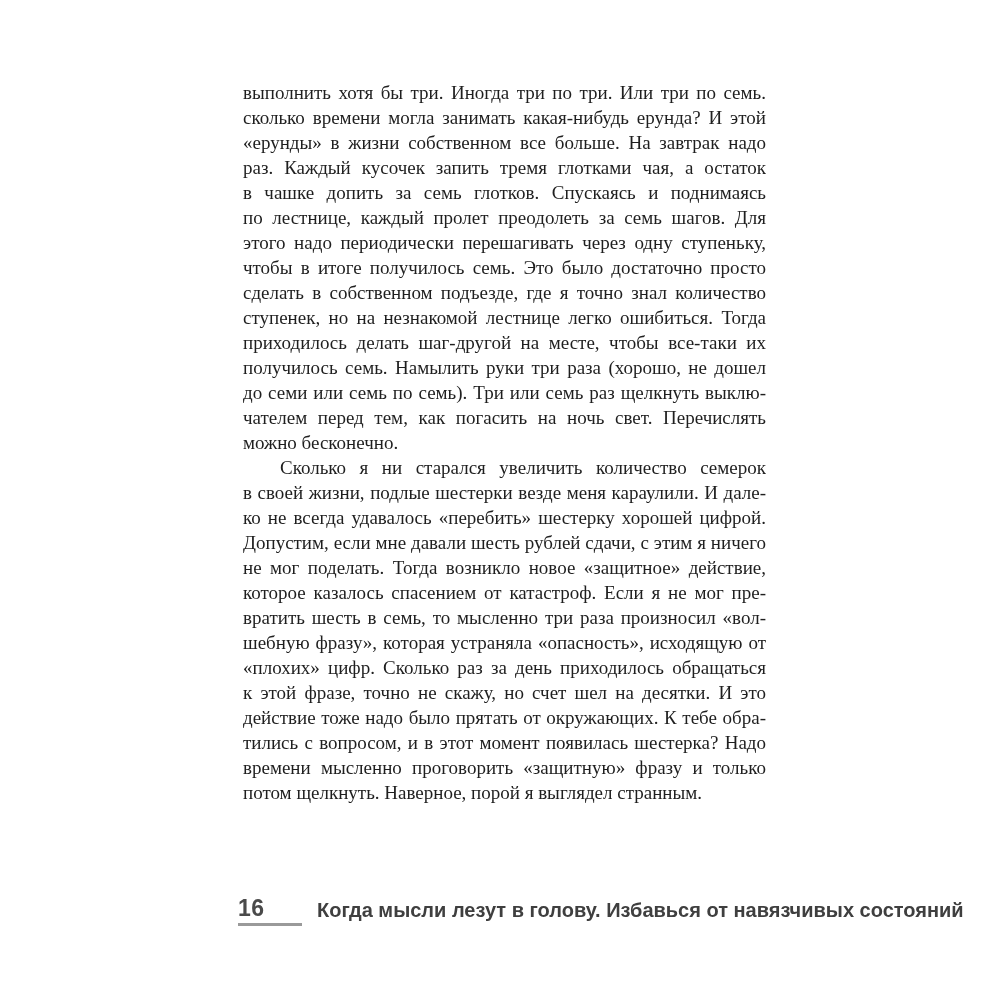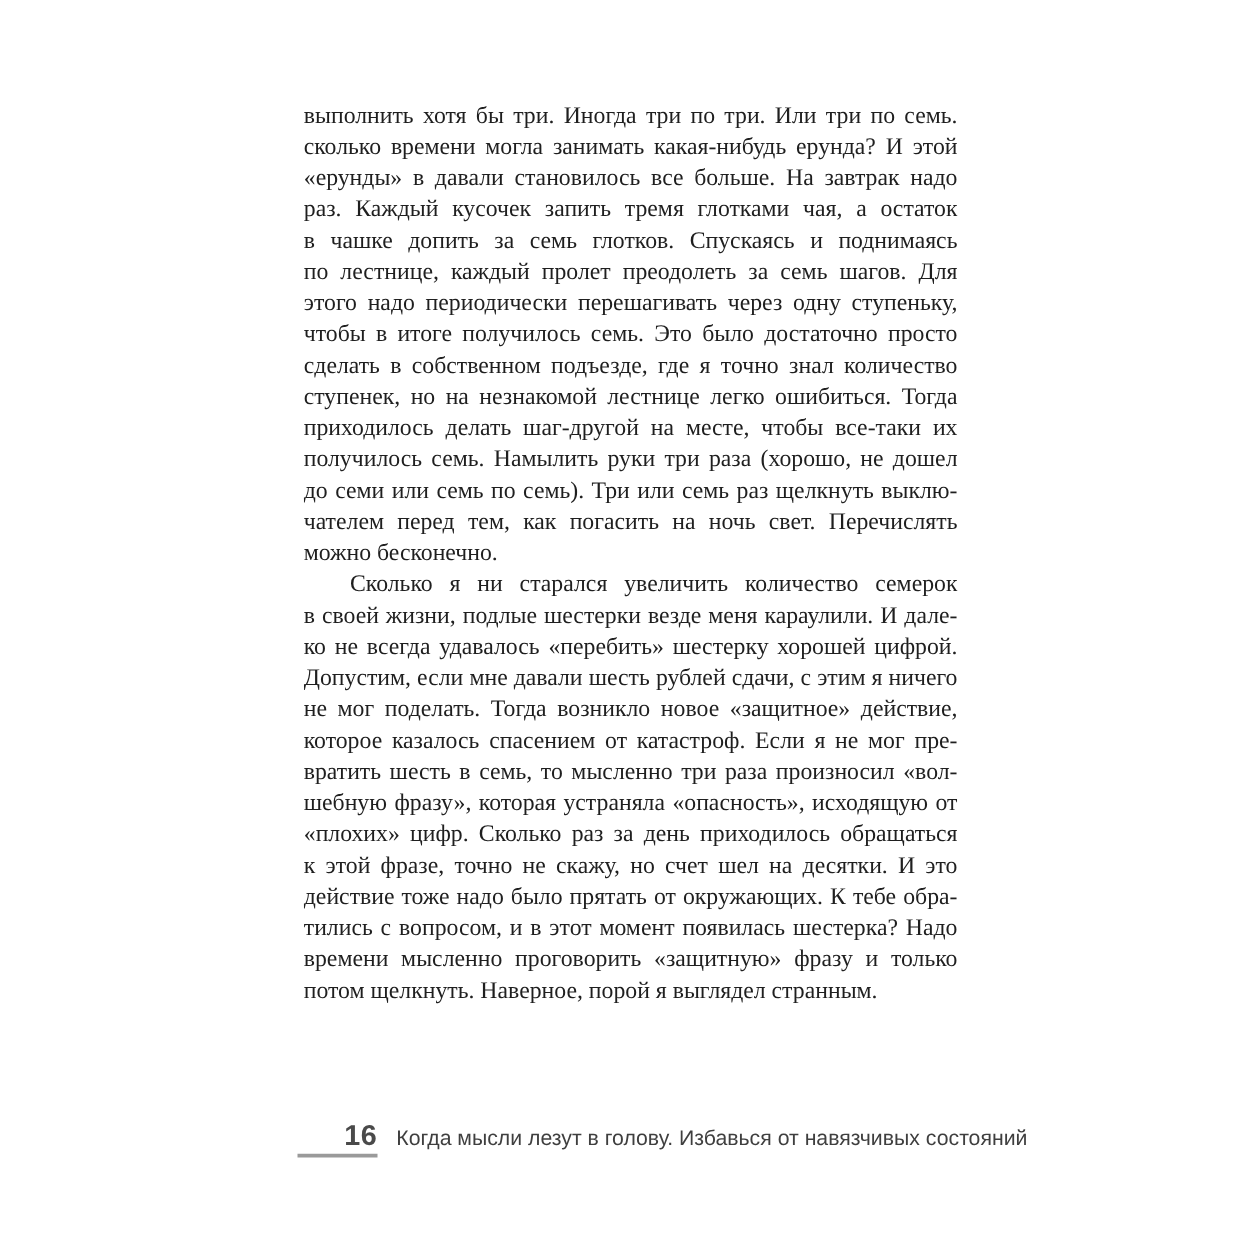--- a/index.html
+++ b/index.html
@@ -42,21 +42,21 @@
     top: 897px;
     width: 530px;
     height: 32px;
     font-family: "Liberation Sans", "DejaVu Sans", sans-serif;
   }
   .page-number-block {
     position: absolute;
     left: 0;
     top: 0;
     width: 64px;
-    text-align: right;
+    text-align: left;
   }
   .page-number {
     font-size: 23px;
     line-height: 23px;
     font-weight: bold;
     letter-spacing: 0.5px;
     color: var(--num-color, #4a4a4a);
   }
   .page-number-rule {
     position: absolute;
@@ -64,34 +64,35 @@
     top: 26px;
     width: 64px;
     height: 2.5px;
     background: var(--rule-color, #9a9a9a);
   }
   .running-title {
     position: absolute;
     left: 79px;
     top: 4px;
     white-space: nowrap;
-    font-size: 17px;
+    font-size: 20px;
     line-height: 19px;
     color: var(--title-color, #3f3f3f);
+    font-weight: bold;
   }
 </style>
 </head>
 <body>
 
 <div class="book-page">
 
   <div class="text-block">
       <div class="text-line">выполнить хотя бы три. Иногда три по три. Или три по семь.</div>
       <div class="text-line">сколько времени могла занимать какая-нибудь ерунда? И этой</div>
-      <div class="text-line">«ерунды» в давали становилось все больше. На завтрак надо</div>
+      <div class="text-line">«ерунды» в жизни собственном все больше. На завтрак надо</div>
       <div class="text-line">раз. Каждый кусочек запить тремя глотками чая, а остаток</div>
       <div class="text-line">в чашке допить за семь глотков. Спускаясь и поднимаясь</div>
       <div class="text-line">по лестнице, каждый пролет преодолеть за семь шагов. Для</div>
       <div class="text-line">этого надо периодически перешагивать через одну ступеньку,</div>
       <div class="text-line">чтобы в итоге получилось семь. Это было достаточно просто</div>
       <div class="text-line">сделать в собственном подъезде, где я точно знал количество</div>
       <div class="text-line">ступенек, но на незнакомой лестнице легко ошибиться. Тогда</div>
       <div class="text-line">приходилось делать шаг-другой на месте, чтобы все-таки их</div>
       <div class="text-line">получилось семь. Намылить руки три раза (хорошо, не дошел</div>
       <div class="text-line">до семи или семь по семь). Три или семь раз щелкнуть выклю-</div>

